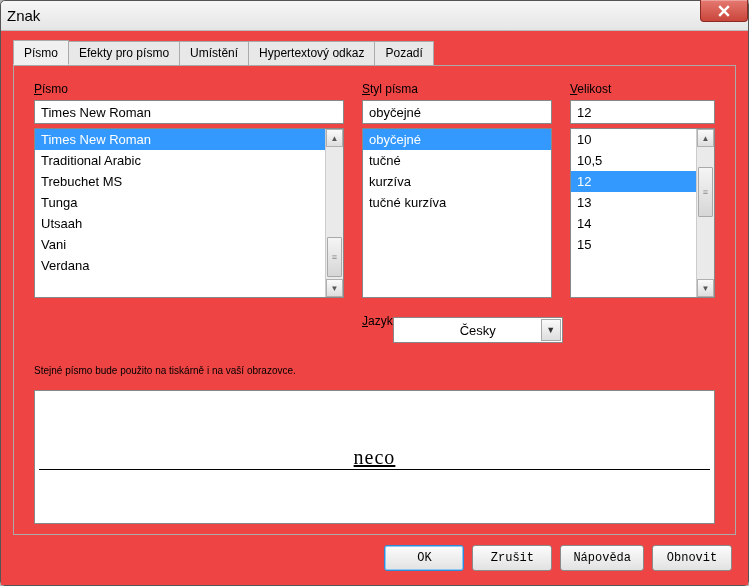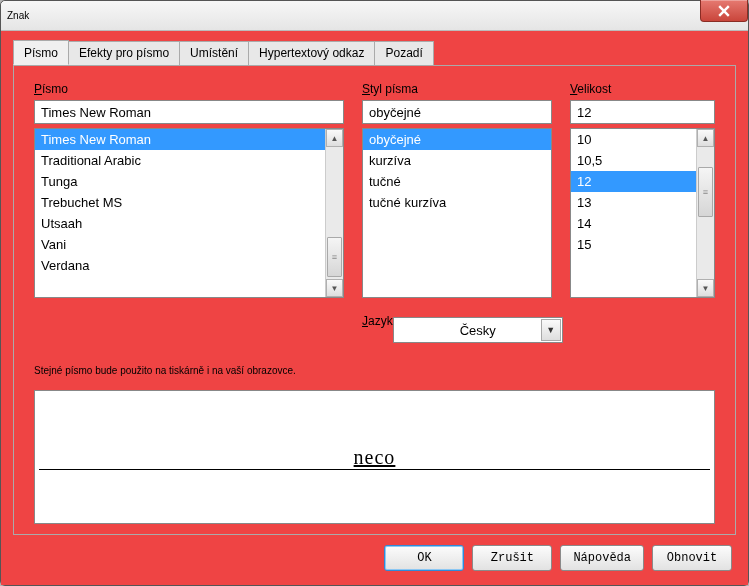--- a/index.html
+++ b/index.html
@@ -27,21 +27,21 @@
     background: linear-gradient(to bottom, #f7f7f7, #e5e5e5);
     border-bottom: 1px solid #bbb;
     display: flex;
     align-items: center;
     position: relative;
     border-top-left-radius: 5px;
     border-top-right-radius: 5px;
     padding: 0 6px;
   }
   .titlebar-title {
-    font-size: 10px;
+    font-size: 15px;
     color: #000;
   }
   .close-btn {
     position: absolute;
     right: 0;
     top: -1px;
     width: 48px;
     height: 22px;
     background: linear-gradient(to bottom, #e67a71, #c9453b);
     border: 1px solid #8a2c24;
@@ -278,22 +278,22 @@
       <div class="cols">
 
         <div class="col col-font">
           <div class="label-row und-first-letter">Písmo</div>
           <input class="text-input" value="Times New Roman" style="">
           <div class="listbox-wrap">
             <div class="listbox">
               <div class="list-inner">
                 <div class="list-item selected">Times New Roman</div>
                 <div class="list-item">Traditional Arabic</div>
+                <div class="list-item">Trebuchet MS</div>
                 <div class="list-item">Tunga</div>
-                <div class="list-item">Trebuchet MS</div>
                 <div class="list-item">Utsaah</div>
                 <div class="list-item">Vani</div>
                 <div class="list-item">Verdana</div>
               </div>
               <div class="scrollbar">
                 <div class="sb-btn">▲</div>
                 <div class="sb-track">
                     <div class="sb-thumb" style="top:90px;height:40px"></div>
                   </div>
                 <div class="sb-btn">▼</div>
@@ -302,22 +302,22 @@
           </div>
         </div>
 
         <div class="col col-style">
           <div class="label-row und-first-letter">Styl písma</div>
           <input class="text-input" value="obyčejné" style="">
           <div class="listbox-wrap">
             <div class="listbox">
               <div class="list-inner" style="right:0">
                 <div class="list-item selected">obyčejné</div>
+                <div class="list-item">tučné</div>
                 <div class="list-item">kurzíva</div>
-                <div class="list-item">tučné</div>
                 <div class="list-item">tučné kurzíva</div>
               </div>
             </div>
           </div>
         </div>
 
         <div class="col col-size">
           <div class="label-row und-first-letter">Velikost</div>
           <input class="text-input" value="12" style="">
           <div class="listbox-wrap">

